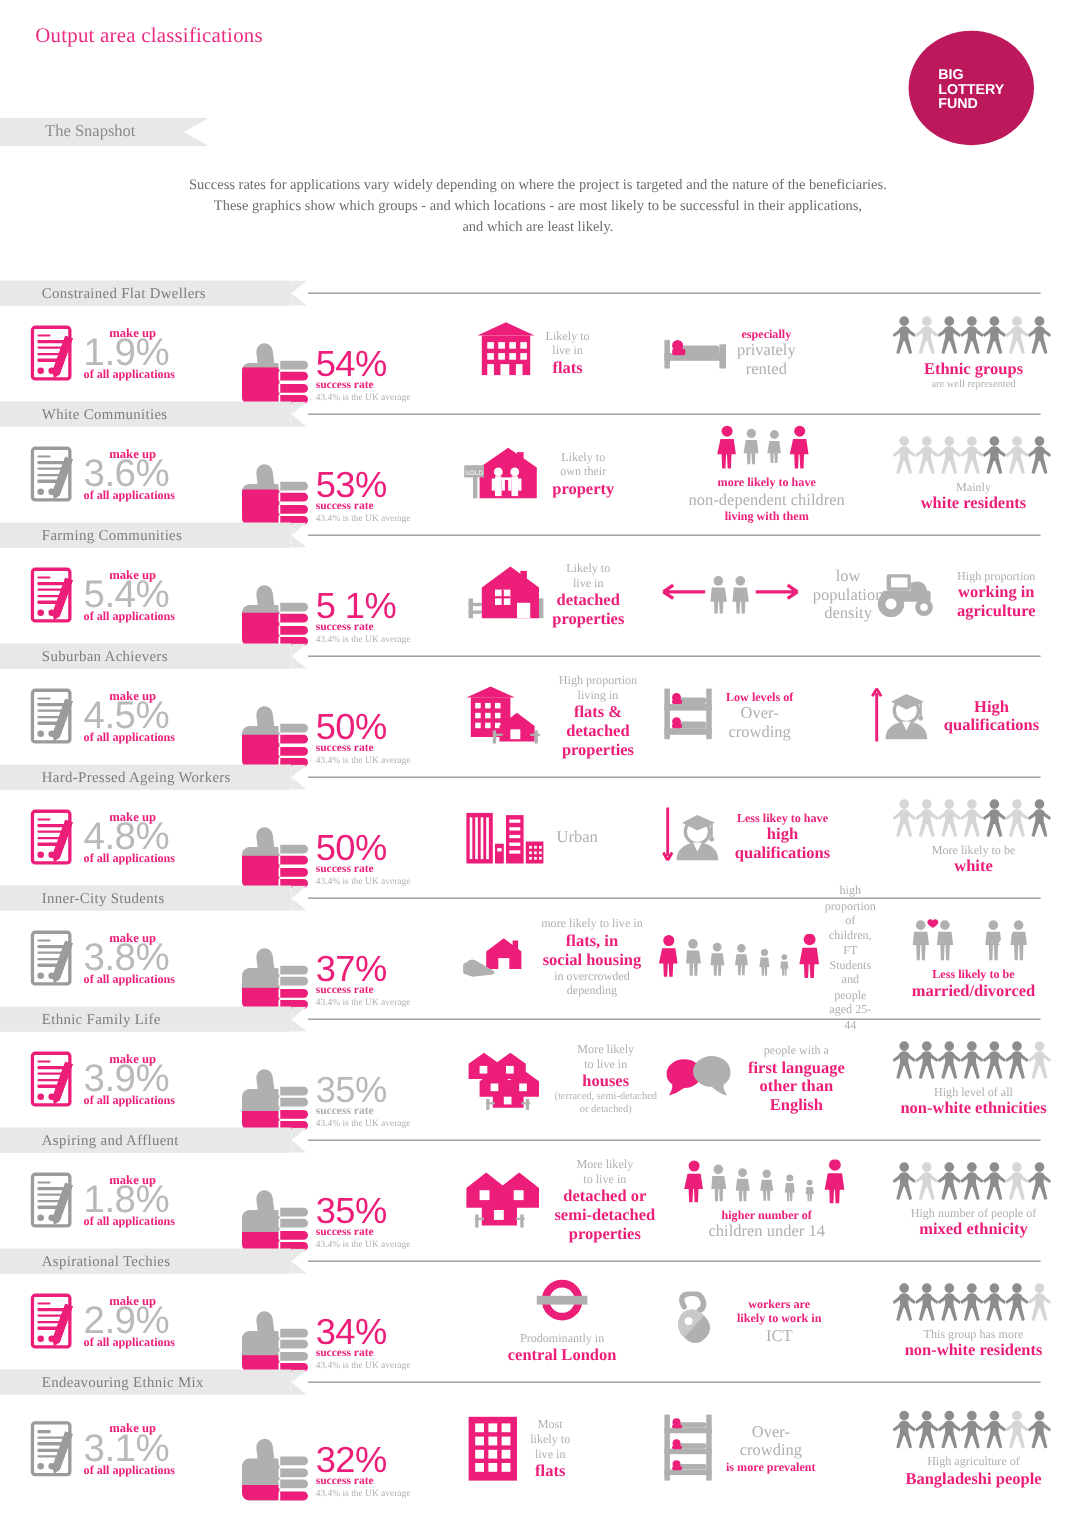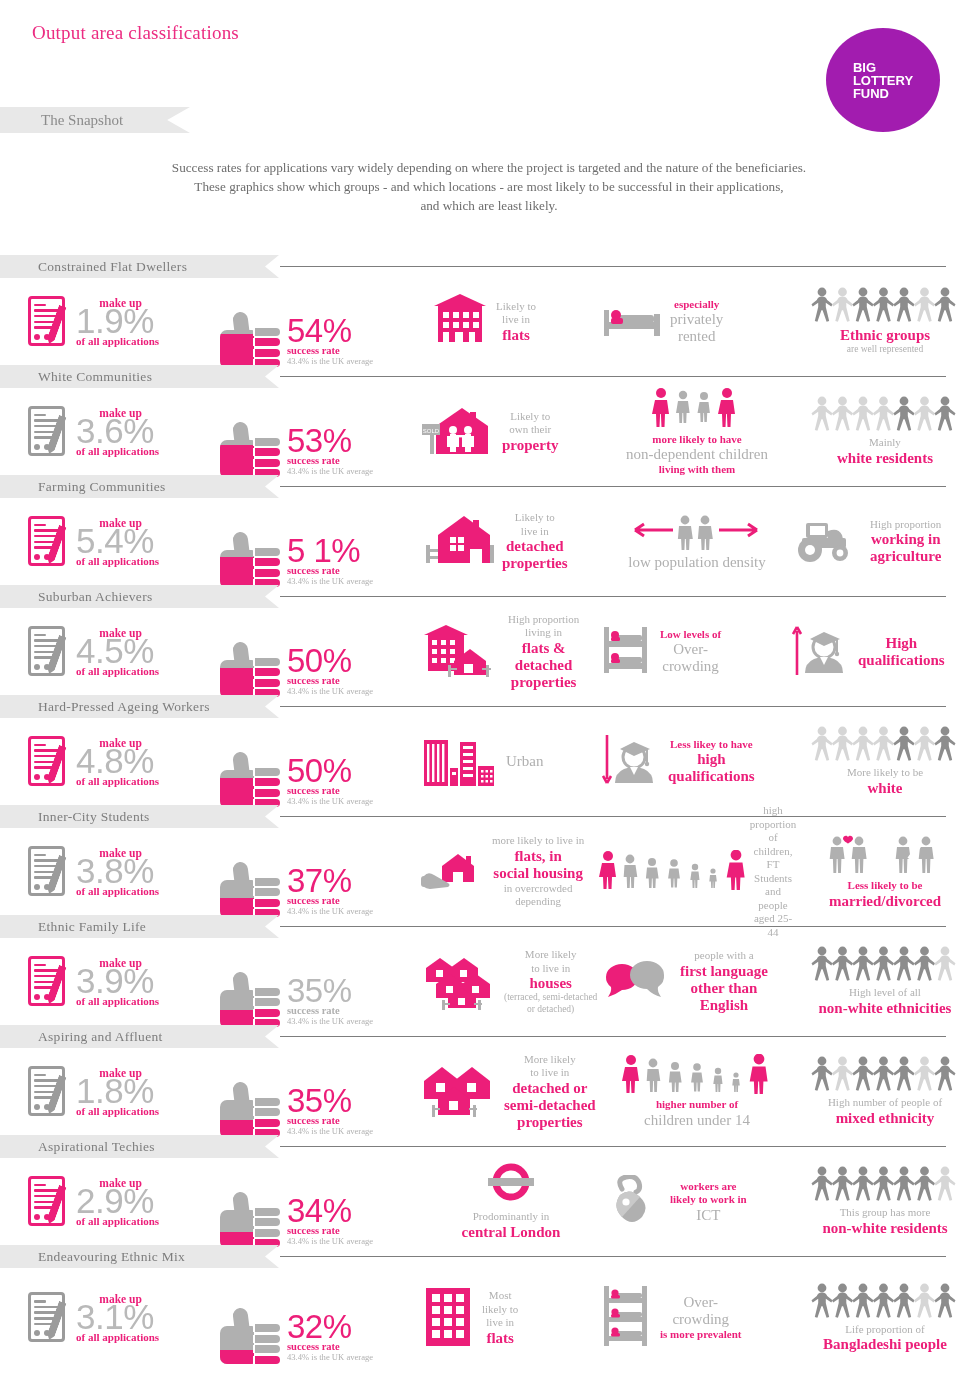--- a/index.html
+++ b/index.html
@@ -16,21 +16,21 @@
   
   #header { position:relative; height:255px; }
   #page-title {
     position:absolute; left:32px; top:22px;
     font-size:19px; color:#ec2c82; letter-spacing:0.2px;
     font-family:"Liberation Serif", serif;
   }
   #logo {
     position:absolute; right:38px; top:28px;
     width:114px; height:104px; border-radius:50%;
-    background:#a21caf;
+    background:#be185d;
     display:flex; align-items:center; justify-content:center;
   }
   #logo-text {
     color:#fff; font-family:"Liberation Sans", sans-serif;
     font-weight:bold; font-size:13px; line-height:13px;
     text-align:left; letter-spacing:0px; white-space:pre-line;
   }
   #snapshot-banner {
     position:absolute; left:0; top:107px;
     height:26px; width:190px; background:#e8e8e8;
@@ -513,21 +513,21 @@
             </svg></div>
           <div style="margin-left:6px">
             <div class="fact-txt tc">
               <div class="g ">Likely to</div>
               <div class="g ">live in</div>
               <div class="p big">detached</div>
               <div class="p big">properties</div>
             </div>
           </div>
         </div>
-        <div class="cell-fact f2" style="flex-direction:column;justify-content:center">
+        <div class="cell-fact f2" style="flex-direction:row;justify-content:center">
           <div class="fact-ico"><svg width="148" height="38" viewBox="0 0 148 38">
               <g fill="#b0b0b0">
                 <circle cx="62" cy="8" r="4.4"></circle>
                 <path d="M56 14 h12 l1.8 13 h-3.2 l-0.5 11 h-2.8 l-0.5-11 h-0.9 l-0.5 11 h-2.8 l-0.5-11 h-3.2 Z"></path>
               </g>
               <g fill="#b0b0b0">
                 <circle cx="82" cy="8" r="4.4"></circle>
                 <path d="M76 14 h12 l1.8 13 h-3.2 l-0.5 11 h-2.8 l-0.5-11 h-0.9 l-0.5 11 h-2.8 l-0.5-11 h-3.2 Z"></path>
               </g>
               <path d="M50 18 h-38 M12 18 l9-6 M12 18 l9 6" stroke="#ec1e79" stroke-width="3" fill="none"></path>
@@ -1471,19 +1471,19 @@
               <g fill="#d6d6d6" transform="translate(104.5,0)">
                 <circle cx="10" cy="5" r="4.4"></circle>
                 <path d="M10 9.6 L10 9.6 C13 9.6 14.6 11.4 15.2 13 L20.5 17.2 L19.3 19.4 L13.8 15.8 L13.8 20 L17.2 34 L14.6 34.8 L10.6 23.2 L9.4 23.2 L5.4 34.8 L2.8 34 L6.2 20 L6.2 15.8 L0.7 19.4 L-0.5 17.2 L4.8 13 C5.4 11.4 7 9.6 10 9.6 Z"></path>
               </g>
               <g fill="#8d8d8d" transform="translate(125,0)">
                 <circle cx="10" cy="5" r="4.4"></circle>
                 <path d="M10 9.6 L10 9.6 C13 9.6 14.6 11.4 15.2 13 L20.5 17.2 L19.3 19.4 L13.8 15.8 L13.8 20 L17.2 34 L14.6 34.8 L10.6 23.2 L9.4 23.2 L5.4 34.8 L2.8 34 L6.2 20 L6.2 15.8 L0.7 19.4 L-0.5 17.2 L4.8 13 C5.4 11.4 7 9.6 10 9.6 Z"></path>
               </g>
             </svg></div>
           <div class="fact-txt tc">
-            <div class="g ">Life proportion of</div>
+            <div class="g ">High agriculture of</div>
             <div class="p big">Bangladeshi people</div>
           </div>
         </div>
       </div>
     </div>
   </div>
 
 </body></html>

